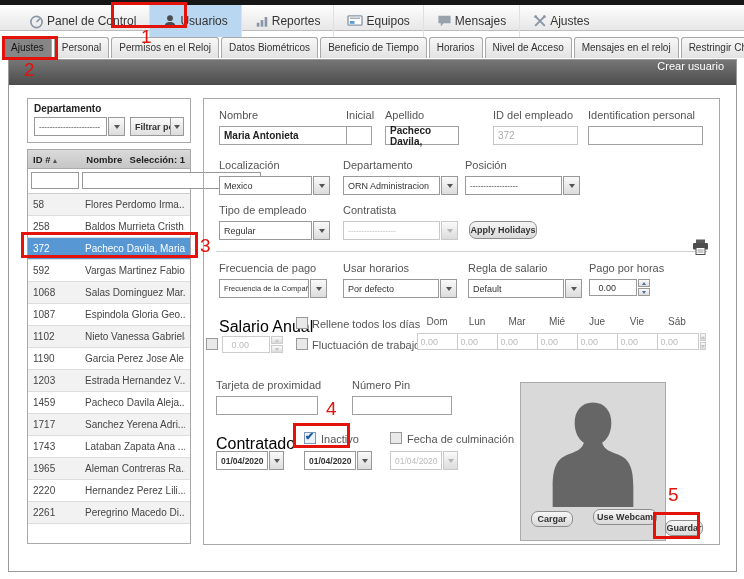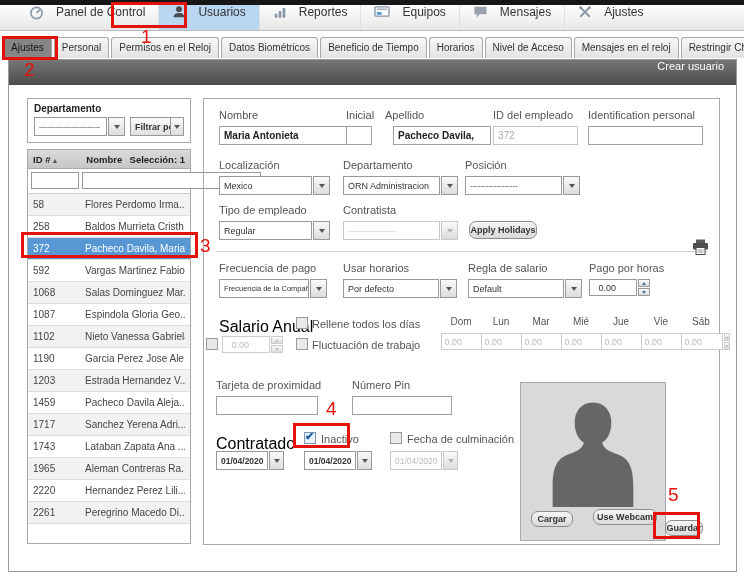--- a/index.html
+++ b/index.html
@@ -3,21 +3,21 @@
 <meta charset="utf-8">
 <style>
   * { margin:0; padding:0; box-sizing:border-box; }
   html,body { width:744px; height:579px; }
   body { position:relative; background:#fff; font-family:"Liberation Sans", sans-serif; overflow:hidden; }
 
   
   .topbar { position:absolute; top:0; left:0; right:0; height:31px;
     background:linear-gradient(#fdfdfd,#e7e7e7); border-top:5px solid #161616;
     border-bottom:1px solid #bdbdbd; display:flex; align-items:stretch; padding-left:16px; }
-  .tool-item { display:flex; align-items:flex-start; gap:12px; padding:0 13px; font-size:12px;
+  .tool-item { display:flex; align-items:center; gap:3px; padding:16px 13px; font-size:12px;
     color:#333; cursor:pointer; }
   .tool-item + .tool-item { border-left:1px solid #e0e0e0; }
   .tool-item.on { background:#b9d7f1; }
   .tool-item .icon { display:flex; align-items:center; }
 
   
   .tabs { position:absolute; top:37px; left:3px; display:flex; gap:2px; }
   .tab { font-size:10px; color:#333; background:linear-gradient(#f7f7f7,#e3e3e3);
     border:1px solid #a8a8a8; border-bottom:none; border-radius:3px 3px 0 0;
     padding:4px 7px 5px; white-space:nowrap; cursor:pointer; }
@@ -87,21 +87,21 @@
   .cb { width:12px; height:12px; border:1px solid #999; background:#e9e9e9; display:inline-block; }
   .cb.checked { background:#eaf2fb; border-color:#7a97b5; position:relative; }
   .cb.checked::after { content:"\2714"; position:absolute; left:0px; top:-3px;
     font-size:11px; color:#1d5f9e; font-weight:bold; }
   .cblabel { font-size:11px; color:#555; }
   .gbtn { border:1px solid #8d8d8d; background:linear-gradient(#f6f6f6,#d9d9d9);
     font-size:9px; font-weight:bold; color:#333; display:flex; align-items:center;
     justify-content:center; border-radius:7px; cursor:pointer; white-space:nowrap; }
   .sep { position:absolute; left:12px; right:12px; top:152px; border-top:1px solid #d0d0d0; }
   .printer { position:absolute; right:10px; top:140px; }
-  .day-strip { position:absolute; left:213px; top:217px; display:flex;margin-left:24px; }
+  .day-strip { position:absolute; left:213px; top:217px; display:flex; }
   .day-col { width:40px; }
   .day-lbl { font-size:10px; color:#555; text-align:center; margin-bottom:6px; }
   .day-col .spin .sv { width:27px; }
   .photo { position:absolute; left:316px; top:283px; width:146px; height:159px;
     background:#d9d9d9; border:1px solid #aaa; }
   .photo svg { display:block; margin:14px auto 0; }
   .btn-cargar { position:absolute; left:10px; bottom:13px; width:42px; height:16px; }
   .btn-webcam { position:absolute; right:8px; bottom:15px; width:64px; height:16px; }
   .btn-guardar { position:absolute; left:461px; top:421px; width:38px; height:16px; }
 
@@ -320,21 +320,21 @@
     <div class="fg" style="left:15px; top:10px;">
       <div class="lbl">Nombre</div>
       <div class="inp" style="width:136px;">Maria Antonieta</div>
     </div>
     <div class="fg" style="left:142px; top:10px;">
       <div class="lbl">Inicial</div>
       <div class="inp" style="width:26px;"></div>
     </div>
     <div class="fg" style="left:181px; top:10px;">
       <div class="lbl">Apellido</div>
-      <div class="inp" style="width:98px;margin-left:8px;">Pacheco Davila,</div>
+      <div class="inp" style="width:74px;">Pacheco Davila,</div>
     </div>
     <div class="fg" style="left:289px; top:10px;">
       <div class="lbl">ID del empleado</div>
       <div class="inp dis" style="width:85px;">372</div>
     </div>
     <div class="fg" style="left:384px; top:10px;">
       <div class="lbl">Identification personal</div>
       <div class="inp" style="width:115px;"></div>
     </div>
 

